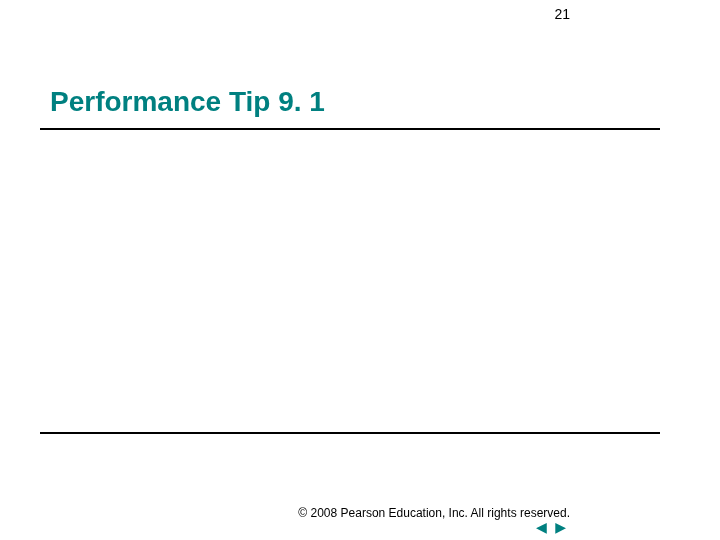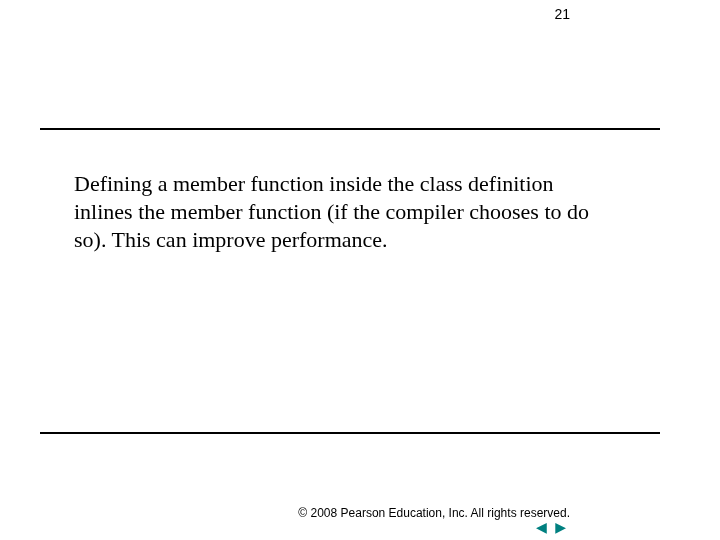--- a/index.html
+++ b/index.html
@@ -12,21 +12,21 @@
   .rule-bot { position: absolute; top: 432px; left: 40px; width: 620px; height: 0; border-top: 2px solid #000; }
   .copyright { position: absolute; bottom: 20px; right: 10px; font-size: 12px; color: #000; font-family: Arial, Helvetica, sans-serif; margin-left: 12px; }
   .nav { position: absolute; bottom: 4px; right: 14px; }
   .nav .tri { display: inline-block; font-size: 14px; color: #008080; margin-left: 4px; cursor: pointer; user-select: none; }
 </style>
 </head>
 <body>
 
 <div class="slide">
   <div class="page-num">21</div>
+  <div class="title">Performance Tip 9. 1</div>
   <div class="rule-top"></div>
-  <div class="body">Defining a member function inside the class definition inlines the member function (if the compiler chooses to do so). This can improve performance.</div>
   <div class="rule-bot"></div>
   <div class="copyright">© 2008 Pearson Education, Inc.  All rights reserved.</div>
   <div class="nav">
     <span class="tri">◀</span>
     <span class="tri">▶</span>
   </div>
 </div>
 
 </body></html>

